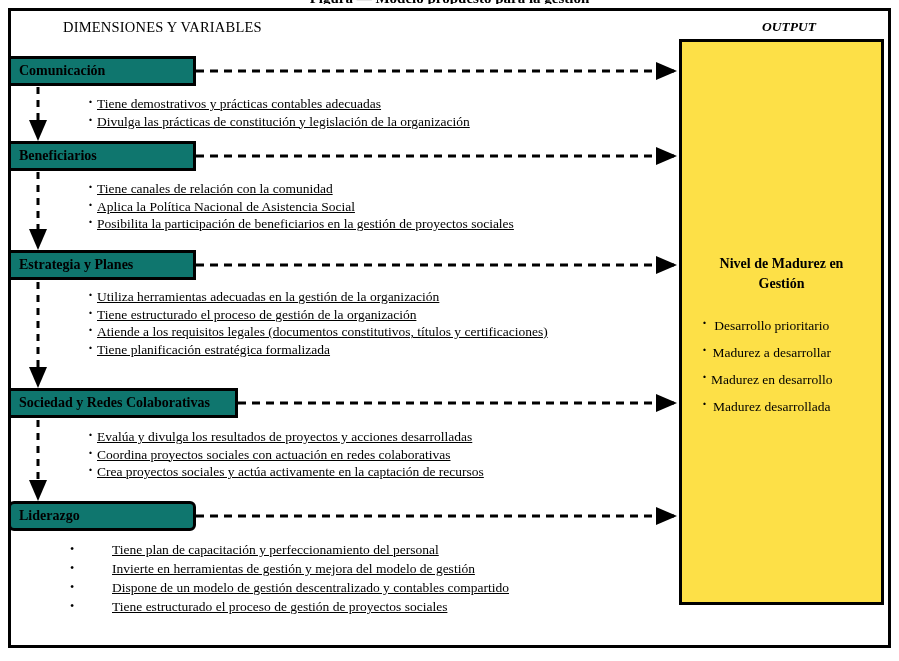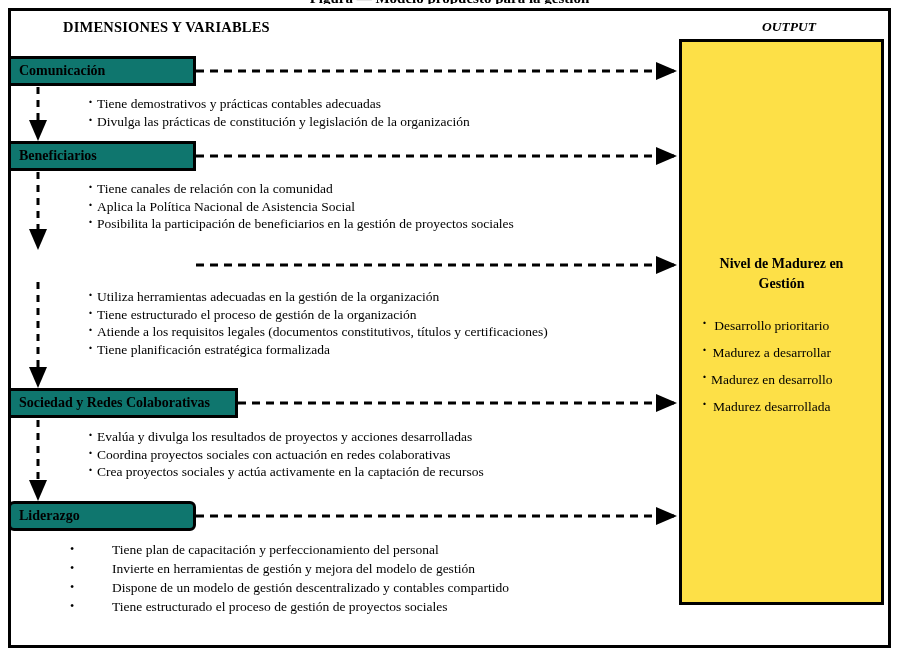--- a/index.html
+++ b/index.html
@@ -48,21 +48,21 @@
     box-sizing: border-box;
     background: #fff;
   }
 
   
   .hdr-dimensiones {
     position: absolute;
     left: 63px;
     top: 19px;
     font-size: 14.5px;
-    font-weight: bold;
+    font-weight: normal;
     letter-spacing: 0.2px;
     white-space: nowrap;
   }
   .hdr-output {
     position: absolute;
     left: 762px;
     top: 19px;
     font-size: 13.5px;
     font-style: italic;
     font-weight: bold;
@@ -90,20 +90,21 @@
   .var-list {
     position: absolute;
     font-size: 13.5px;
     line-height: 17.5px;
     white-space: nowrap;
   }
   .var-list .var-item {
     display: block;
     position: relative;
     padding-left: 9px;
+    text-decoration: underline;
   }
   .var-list .var-item::before {
     content: "\00B7";
     position: absolute;
     left: 0;
     top: -1px;
     font-weight: bold;
     font-size: 15px;
   }
 
@@ -218,20 +219,23 @@
 
   <div class="dim-box" style="left:8px; top:141px; width:188px;">
     <span class="dim-label">Beneficiarios</span>
   </div>
   <div class="var-list" style="left:88px; top:180px;">
     <span class="var-item">Tiene canales de relación con la comunidad</span>
     <span class="var-item">Aplica la Política Nacional de Asistencia Social</span>
     <span class="var-item">Posibilita la participación de beneficiarios en la gestión de proyectos sociales</span>
   </div>
 
+  <div class="dim-box" style="left:8px; top:250px; width:188px;">
+    <span class="dim-label">Estrategia y Planes</span>
+  </div>
   <div class="var-list" style="left:88px; top:288px;">
     <span class="var-item">Utiliza herramientas adecuadas en la gestión de la organización</span>
     <span class="var-item">Tiene estructurado el proceso de gestión de la organización</span>
     <span class="var-item">Atiende a los requisitos legales (documentos constitutivos, títulos y certificaciones)</span>
     <span class="var-item">Tiene planificación estratégica formalizada</span>
   </div>
 
   <div class="dim-box" style="left:8px; top:388px; width:230px;">
     <span class="dim-label">Sociedad y Redes Colaborativas</span>
   </div>

